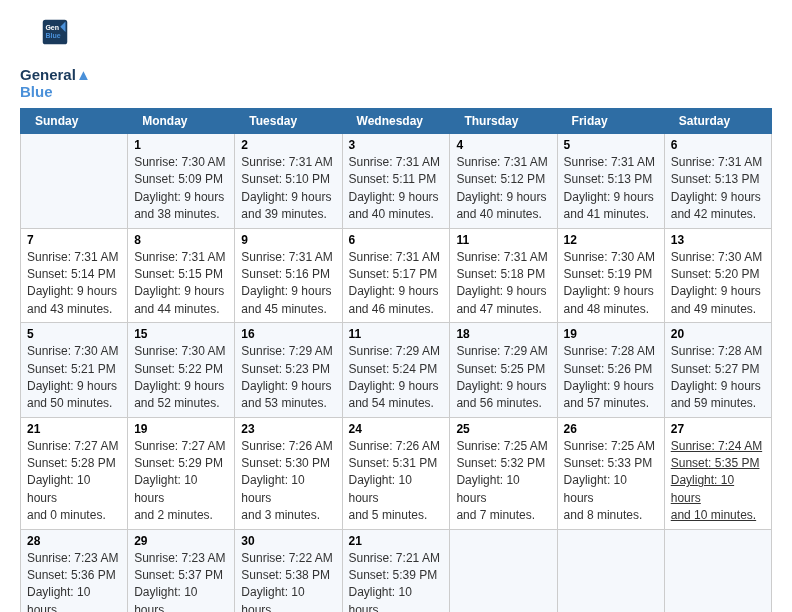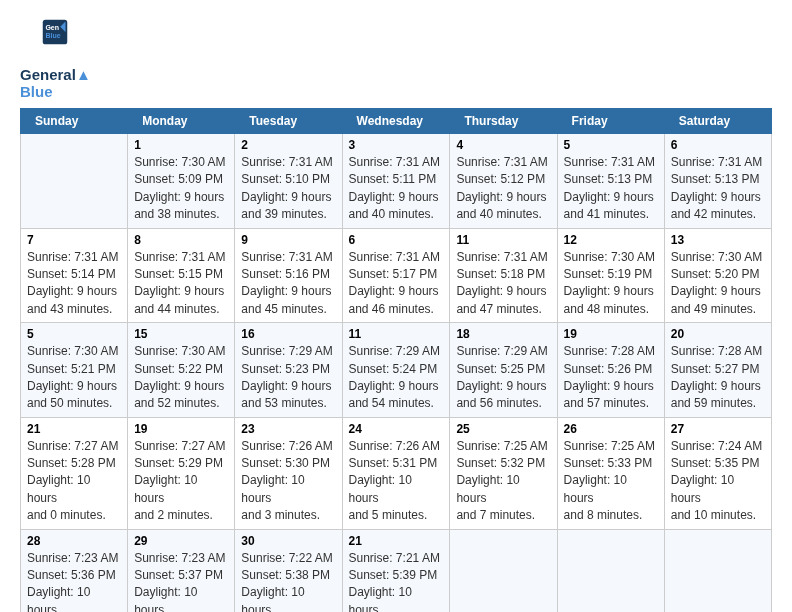--- a/index.html
+++ b/index.html
@@ -308,21 +308,21 @@
           </td>
           <td>
             <span class="day-num">26</span>
             <div class="day-info" style="white-space: pre-line;">Sunrise: 7:25 AM
 Sunset: 5:33 PM
 Daylight: 10 hours
 and 8 minutes.</div>
           </td>
           <td>
             <span class="day-num">27</span>
-            <div class="day-info" style="white-space: pre-line;">Sunrise: 7:24 AM
+            <div class="day-info" style="white-space: pre-line; text-decoration: underline;">Sunrise: 7:24 AM
 Sunset: 5:35 PM
 Daylight: 10 hours
 and 10 minutes.</div>
           </td>
         </tr>
         <tr>
           <td>
             <span class="day-num">28</span>
             <div class="day-info" style="white-space: pre-line;">Sunrise: 7:23 AM
 Sunset: 5:36 PM

